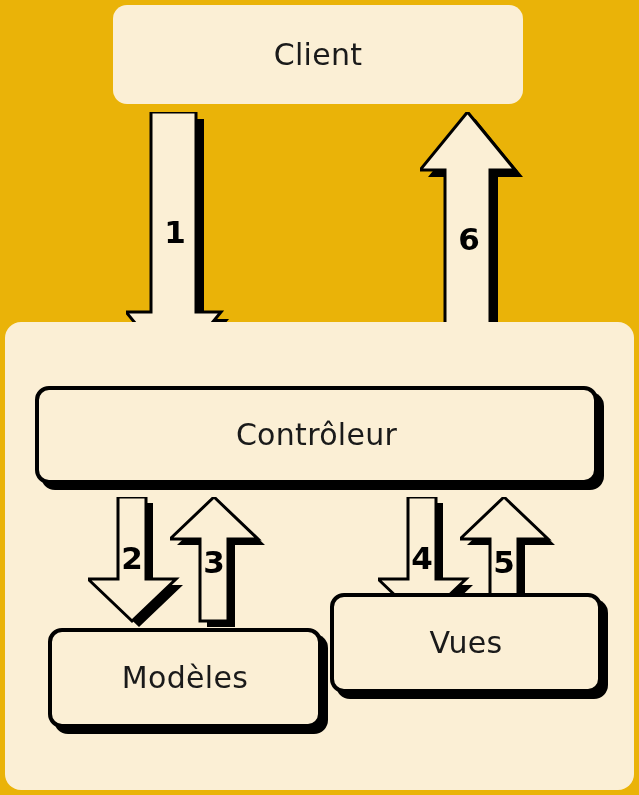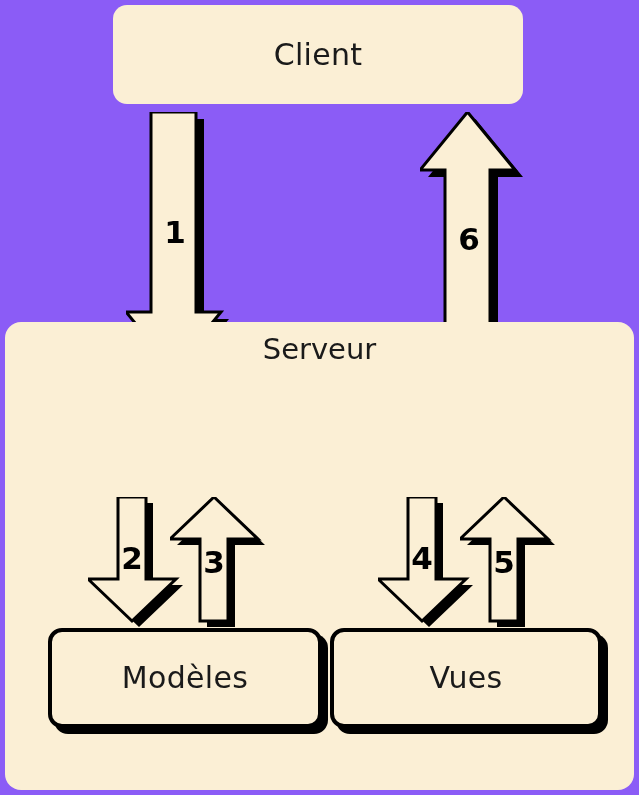--- a/index.html
+++ b/index.html
@@ -4,21 +4,21 @@
 <style>
   html, body {
     margin: 0;
     padding: 0;
     background: #000000;
   }
   #canvas {
     position: relative;
     width: 639px;
     height: 795px;
-    background: #8b5cf6;
+    background: #eab308;
     overflow: hidden;
     font-family: "DejaVu Sans", "Liberation Sans", sans-serif;
   }
 
   
   .box {
     position: absolute;
     background: #fbefd5;
     box-sizing: border-box;
     display: flex;
@@ -77,21 +77,21 @@
   }
   #modeles-box {
     left: 36px;
     top: 628px;
     width: 274px;
     height: 100px;
     margin-left: 12px;
   }
   #vues-box {
     left: 330px;
-    top: 628px;
+    top: 593px;
     width: 272px;
     height: 100px;
   }
 
   
   .arrow {
     position: absolute;
   }
   .arrow svg { display: block; }
   .arrow-num {
@@ -127,22 +127,24 @@
     <svg width="112" height="272" viewBox="0 0 112 272">
       <g transform="translate(8,7)">
         <path d="M 47.5,0 L 95,58 L 70,58 L 70,258 L 25,258 L 25,58 L 0,58 Z" fill="#000000"></path>
       </g>
       <path d="M 47.5,0 L 95,58 L 70,58 L 70,258 L 25,258 L 25,58 L 0,58 Z" fill="#fbefd5" stroke="#000000" stroke-width="3" stroke-linejoin="miter"></path>
     </svg>
     <span class="arrow-num num-big" style="left:32px; top:112px; width:34px;">6</span>
   </div>
 
   <div id="serveur-container"></div>
-  <div id="serveur-label">Serveur</div>
 
+  <div class="box bordered" id="controleur-box">
+    <span class="box-label">Contrôleur</span>
+  </div>
 
   <div class="arrow" id="arrow-2" style="left:88px; top:497px; width:112px; height:134px;">
     <svg width="112" height="134" viewBox="0 0 112 134">
       <g transform="translate(7,6)">
         <path d="M 30,0 L 58,0 L 58,82 L 88,82 L 44,124 L 0,82 L 30,82 Z" fill="#000000"></path>
       </g>
       <path d="M 30,0 L 58,0 L 58,82 L 88,82 L 44,124 L 0,82 L 30,82 Z" fill="#fbefd5" stroke="#000000" stroke-width="3" stroke-linejoin="miter"></path>
     </svg>
     <span class="arrow-num num-small" style="left:30px; top:46px; width:28px;">2</span>
   </div>

